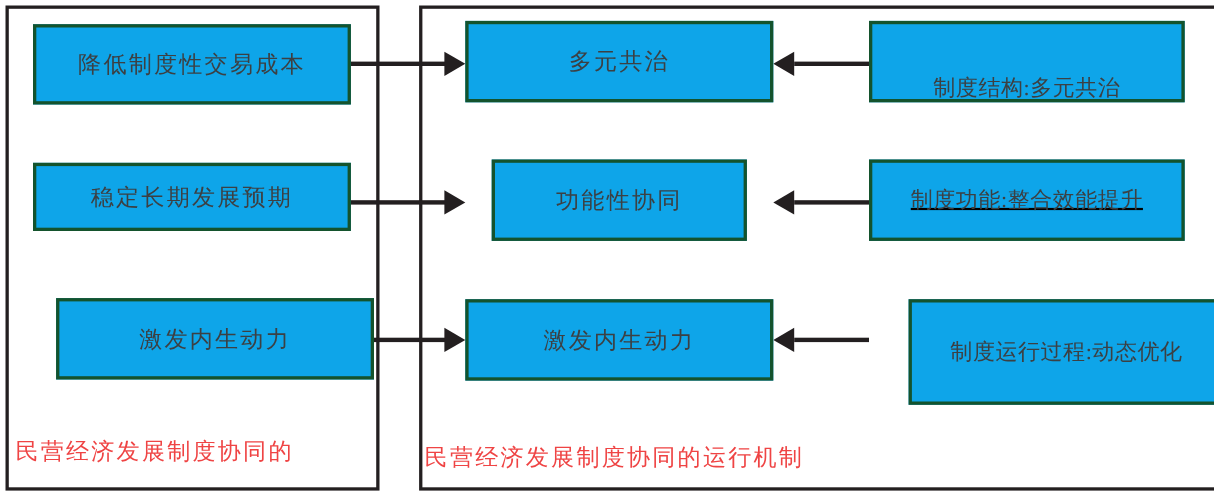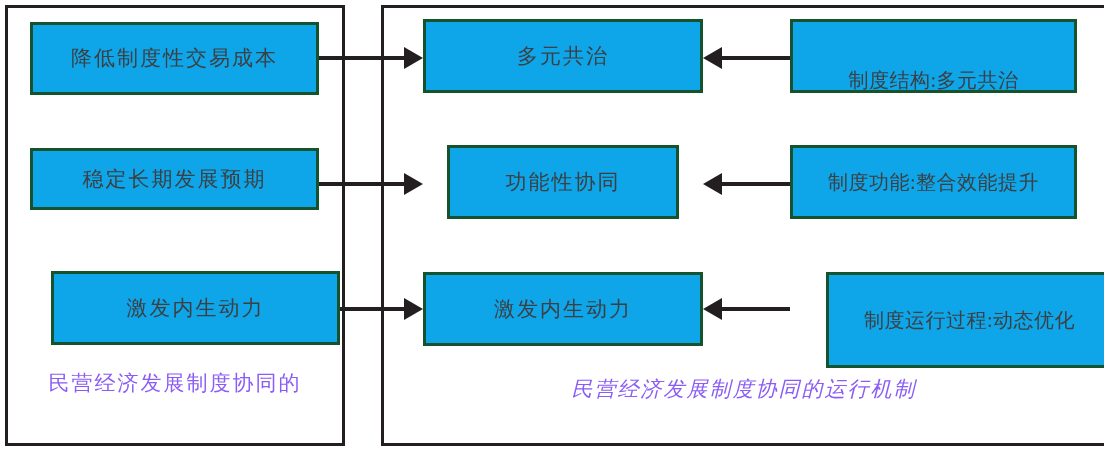--- a/index.html
+++ b/index.html
@@ -53,21 +53,21 @@
   #node-l2 { left: 30px;  top: 148px; width: 289px; height: 62px; }
   #node-l3 { left: 30px;  top: 271px; width: 289px; height: 74px; margin-left: 21px; }
 
   
   #node-m1 { left: 423px; top: 19px;  width: 280px; height: 74px; }
   #node-m2 { left: 423px; top: 145px; width: 232px; height: 74px; margin-left: 24px; }
   #node-m3 { left: 423px; top: 272px; width: 280px; height: 74px; }
 
   
   #node-r1 { left: 790px; top: 19px;  width: 287px; height: 74px; align-items: flex-end; }
-  #node-r2 { left: 790px; top: 145px; width: 287px; height: 74px; }
+  #node-r2 { left: 790px; top: 145px; width: 287px; height: 74px; text-decoration: underline; }
   #node-r3 { left: 826px; top: 272px; width: 287px; height: 96px; }
 
   
   .connector {
     position: absolute;
     height: 4px;
     background: #231f20;
     z-index: 3;
   }
   .arrowhead {
@@ -93,29 +93,30 @@
   #conn-r1 { left: 722px; top: 56px;  width: 68px; }
   #conn-r2 { left: 722px; top: 182px; width: 68px; }
   #conn-r3 { left: 722px; top: 307px; width: 68px; }
   #arrow-r1 { left: 703px; top: 47px; }
   #arrow-r2 { left: 703px; top: 173px; }
   #arrow-r3 { left: 703px; top: 298px; }
 
   
   .caption {
     position: absolute;
-    text-align: center;
+    text-align: left;
     font-size: 21px;
-    color: #8b5cf6;
+    color: #ef4444;
     letter-spacing: 2px;
     line-height: 1.45;
     z-index: 2;
+    margin-top: 27px;
   }
   #caption-left  { left: 14px;  top: 368px; width: 322px; }
-  #caption-right { left: 386px; top: 374px; width: 716px; font-style: italic; }
+  #caption-right { left: 386px; top: 374px; width: 716px; }
 </style>
 </head>
 <body>
 
 <div id="diagram">
 
   <div class="panel" id="panel-left"></div>
 
   <div class="panel" id="panel-right"></div>
 

